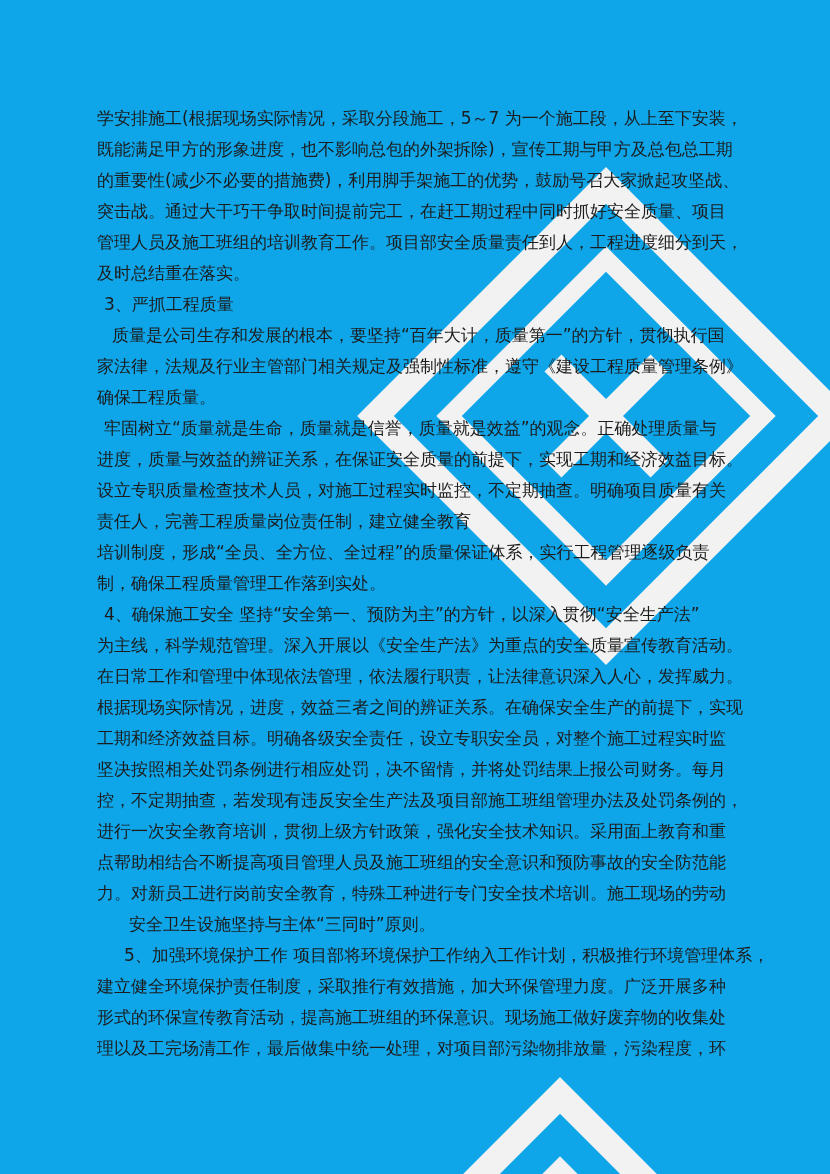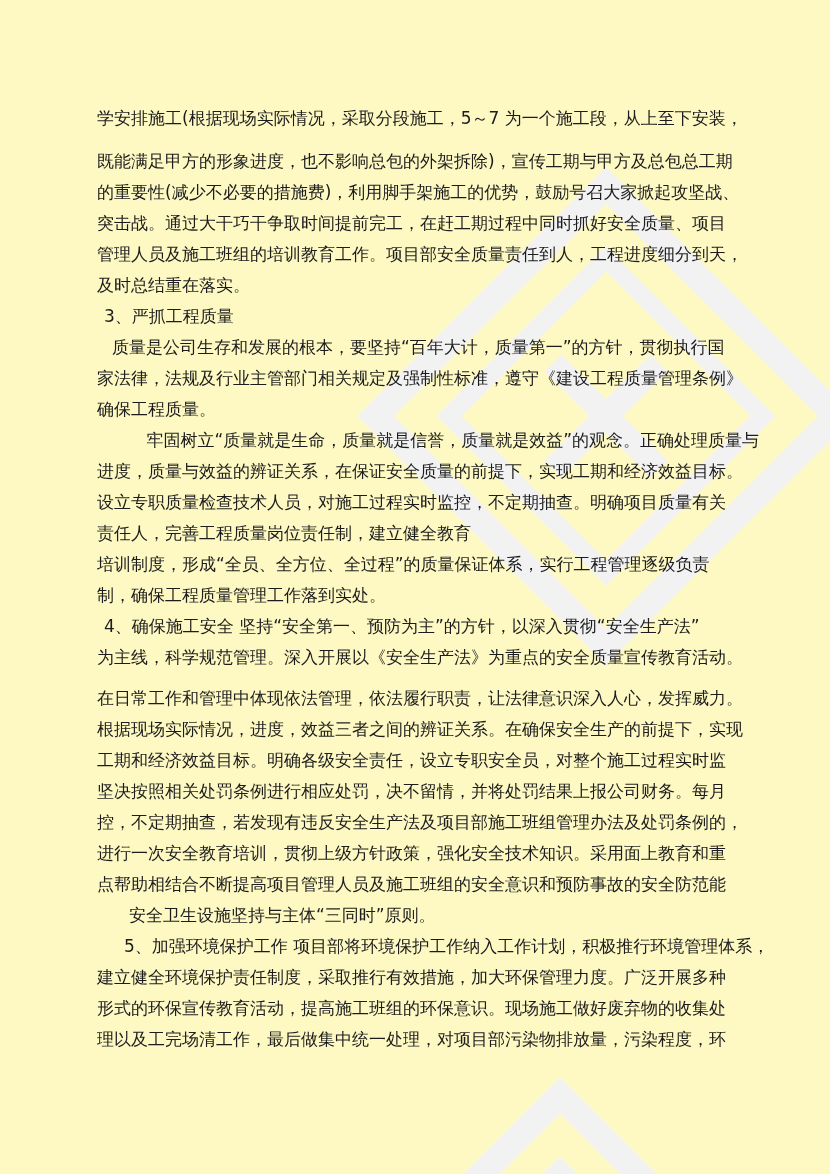--- a/index.html
+++ b/index.html
@@ -4,21 +4,21 @@
 <style>
   html, body {
     margin: 0;
     padding: 0;
     background: #ffffff;
   }
   .page {
     position: relative;
     width: 830px;
     height: 1174px;
-    background: #fef9c3;
+    background: #0ea5e9;
     overflow: hidden;
     font-family: "DejaVu Sans", "Liberation Sans", sans-serif;
     text-decoration: underline;
   }
   
   .wm {
     position: absolute;
     transform: rotate(45deg);
     border-style: solid;
     border-color: #f2f2f2;
@@ -84,44 +84,45 @@
     <div class="wm-bar-v" style="background: rgb(242, 242, 242);"></div>
   </div>
 
   <div class="wm wm-2" style="border-color: rgb(242, 242, 242);">
     <div class="wm-inner" style="border-color: rgb(242, 242, 242);"></div>
 
   </div>
 
   <div class="text-block" id="text-block">
       <div class="line" style="color: rgb(28, 28, 28);">学安排施工(根据现场实际情况，采取分段施工，5～7 为一个施工段，从上至下安装，</div>
-      <div class="line" style="color: rgb(28, 28, 28); margin-top: 12px;">既能满足甲方的形象进度，也不影响总包的外架拆除)，宣传工期与甲方及总包总工期</div>
+      <div class="line" style="color: rgb(28, 28, 28);">既能满足甲方的形象进度，也不影响总包的外架拆除)，宣传工期与甲方及总包总工期</div>
       <div class="line" style="color: rgb(28, 28, 28);">的重要性(减少不必要的措施费)，利用脚手架施工的优势，鼓励号召大家掀起攻坚战、</div>
       <div class="line" style="color: rgb(28, 28, 28);">突击战。通过大干巧干争取时间提前完工，在赶工期过程中同时抓好安全质量、项目</div>
       <div class="line" style="color: rgb(28, 28, 28);">管理人员及施工班组的培训教育工作。项目部安全质量责任到人，工程进度细分到天，</div>
       <div class="line" style="color: rgb(28, 28, 28);">及时总结重在落实。</div>
       <div class="line indent" style="color: rgb(28, 28, 28);">3、严抓工程质量</div>
       <div class="line indent" style="color: rgb(28, 28, 28); margin-left: 8px;">质量是公司生存和发展的根本，要坚持“百年大计，质量第一”的方针，贯彻执行国</div>
       <div class="line" style="color: rgb(28, 28, 28);">家法律，法规及行业主管部门相关规定及强制性标准，遵守《建设工程质量管理条例》</div>
       <div class="line" style="color: rgb(28, 28, 28);">确保工程质量。</div>
-      <div class="line indent" style="color: rgb(28, 28, 28); text-align: right;">牢固树立“质量就是生命，质量就是信誉，质量就是效益”的观念。正确处理质量与</div>
+      <div class="line indent" style="color: rgb(28, 28, 28);">牢固树立“质量就是生命，质量就是信誉，质量就是效益”的观念。正确处理质量与</div>
       <div class="line" style="color: rgb(28, 28, 28);">进度，质量与效益的辨证关系，在保证安全质量的前提下，实现工期和经济效益目标。</div>
       <div class="line" style="color: rgb(28, 28, 28);">设立专职质量检查技术人员，对施工过程实时监控，不定期抽查。明确项目质量有关</div>
       <div class="line" style="color: rgb(28, 28, 28);">责任人，完善工程质量岗位责任制，建立健全教育</div>
       <div class="line" style="color: rgb(28, 28, 28);">培训制度，形成“全员、全方位、全过程”的质量保证体系，实行工程管理逐级负责</div>
       <div class="line" style="color: rgb(28, 28, 28);">制，确保工程质量管理工作落到实处。</div>
       <div class="line indent" style="color: rgb(28, 28, 28);">4、确保施工安全 坚持“安全第一、预防为主”的方针，以深入贯彻“安全生产法”</div>
       <div class="line" style="color: rgb(28, 28, 28);">为主线，科学规范管理。深入开展以《安全生产法》为重点的安全质量宣传教育活动。</div>
-      <div class="line" style="color: rgb(28, 28, 28); margin-top: 10px;">在日常工作和管理中体现依法管理，依法履行职责，让法律意识深入人心，发挥威力。</div>
+      <div class="line" style="color: rgb(28, 28, 28);">在日常工作和管理中体现依法管理，依法履行职责，让法律意识深入人心，发挥威力。</div>
       <div class="line" style="color: rgb(28, 28, 28);">根据现场实际情况，进度，效益三者之间的辨证关系。在确保安全生产的前提下，实现</div>
       <div class="line" style="color: rgb(28, 28, 28);">工期和经济效益目标。明确各级安全责任，设立专职安全员，对整个施工过程实时监</div>
       <div class="line" style="color: rgb(28, 28, 28);">坚决按照相关处罚条例进行相应处罚，决不留情，并将处罚结果上报公司财务。每月</div>
       <div class="line" style="color: rgb(28, 28, 28);">控，不定期抽查，若发现有违反安全生产法及项目部施工班组管理办法及处罚条例的，</div>
       <div class="line" style="color: rgb(28, 28, 28);">进行一次安全教育培训，贯彻上级方针政策，强化安全技术知识。采用面上教育和重</div>
       <div class="line" style="color: rgb(28, 28, 28);">点帮助相结合不断提高项目管理人员及施工班组的安全意识和预防事故的安全防范能</div>
+      <div class="line" style="color: rgb(28, 28, 28);">力。对新员工进行岗前安全教育，特殊工种进行专门安全技术培训。施工现场的劳动</div>
       <div class="line" style="color: rgb(28, 28, 28); margin-left: 32px;">安全卫生设施坚持与主体“三同时”原则。</div>
       <div class="line indent" style="color: rgb(28, 28, 28); margin-left: 20px;">5、加强环境保护工作 项目部将环境保护工作纳入工作计划，积极推行环境管理体系，</div>
       <div class="line" style="color: rgb(28, 28, 28);">建立健全环境保护责任制度，采取推行有效措施，加大环保管理力度。广泛开展多种</div>
       <div class="line" style="color: rgb(28, 28, 28);">形式的环保宣传教育活动，提高施工班组的环保意识。现场施工做好废弃物的收集处</div>
       <div class="line" style="color: rgb(28, 28, 28);">理以及工完场清工作，最后做集中统一处理，对项目部污染物排放量，污染程度，环</div>
     </div>
 
 </div>
 
 </body></html>

